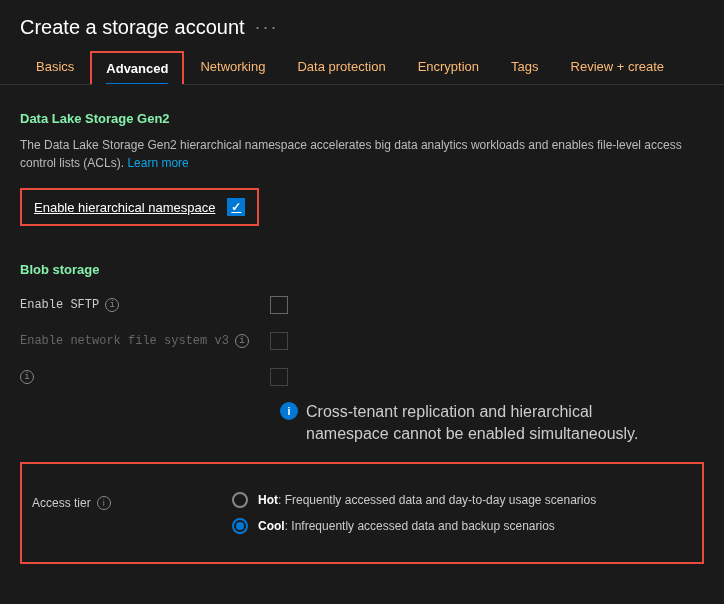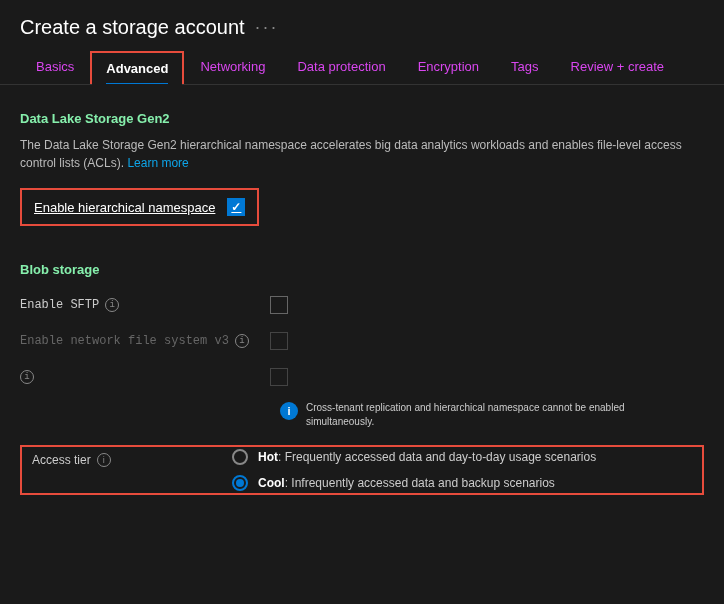--- a/index.html
+++ b/index.html
@@ -31,21 +31,21 @@
     .nav-tabs {
       display: flex;
       align-items: center;
       padding: 0 20px;
       border-bottom: 1px solid #333;
       gap: 0;
     }
     .nav-tab {
       padding: 10px 16px;
       cursor: pointer;
-      color: #d946ef;
+      color: #fdba74;
       font-size: 13px;
       position: relative;
       white-space: nowrap;
     }
     .nav-tab.active {
       color: #ffffff;
       font-weight: 600;
       border: 2px solid #e74c3c;
       border-bottom: none;
       padding: 8px 14px;
@@ -182,31 +182,31 @@
       align-items: center;
       justify-content: center;
       font-size: 11px;
       font-weight: bold;
       color: white;
       flex-shrink: 0;
       margin-top: 1px;
     }
     .info-text {
       color: #cccccc;
-      font-size: 10px;
+      font-size: 16px;
       line-height: 1.4;
     }
     .access-tier-section {
       border: 2px solid #e74c3c;
       margin-top: 8px;
     }
     .access-tier-row {
       display: flex;
       align-items: flex-start;
-      padding: 2px 10px;
+      padding: 28px 10px;
       border-radius: 19px;
     }
     .access-tier-label {
       color: #cccccc;
       font-size: 12px;
       width: 200px;
       display: flex;
       align-items: center;
       gap: 6px;
       padding-top: 4px;

